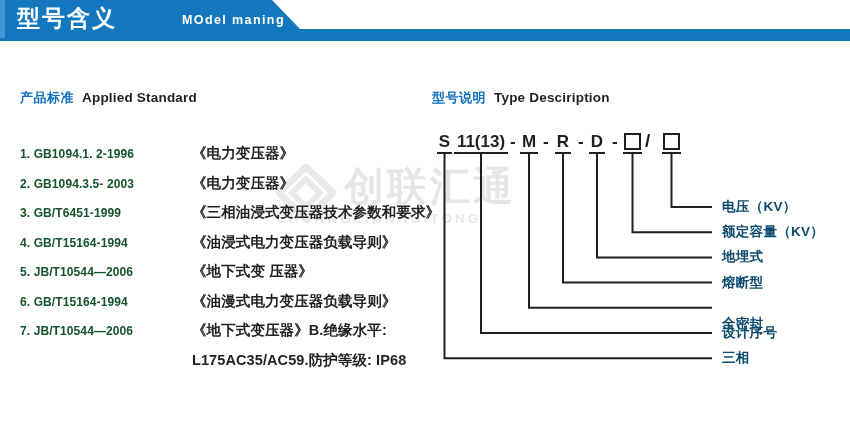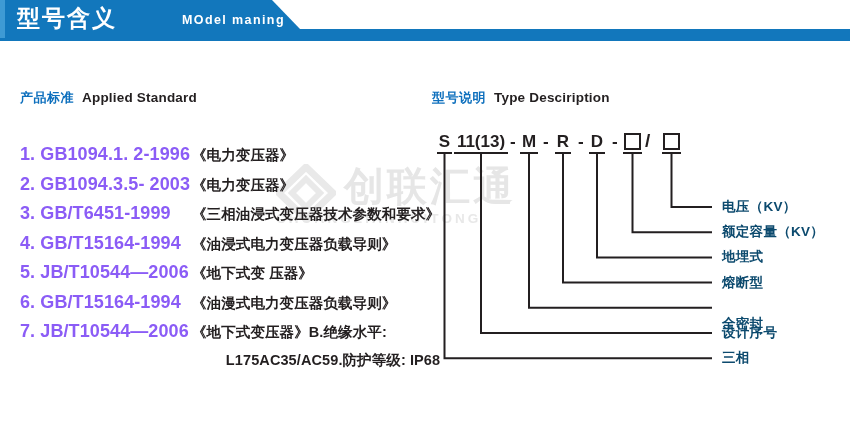--- a/index.html
+++ b/index.html
@@ -133,37 +133,36 @@
     left: 20px; top: 144px;
     z-index: 2;
   }
   .std-row {
     display: flex;
     align-items: baseline;
     height: 29.5px;
     white-space: nowrap;
   }
   .std-code {
-    font-size: 18px;
-    font-weight: bold;
-    color: #8b5cf6;
+    font-size: 12px;
+    font-weight: bold;
+    color: #14532d;
     width: 172px;
     letter-spacing: 0.1px;
   }
   .std-name {
     font-size: 14.5px;
     font-weight: bold;
     color: #231f20;
     letter-spacing: 0.1px;
   }
   .std-cont {
     display: flex;
     height: 29.5px;
     white-space: nowrap;
-    justify-content: flex-end;
   }
   .std-cont .pad { width: 172px; }
 
   
   .code-area {
     position: absolute;
     left: 430px; top: 126px;
     z-index: 2;
   }
   .code-seg {

